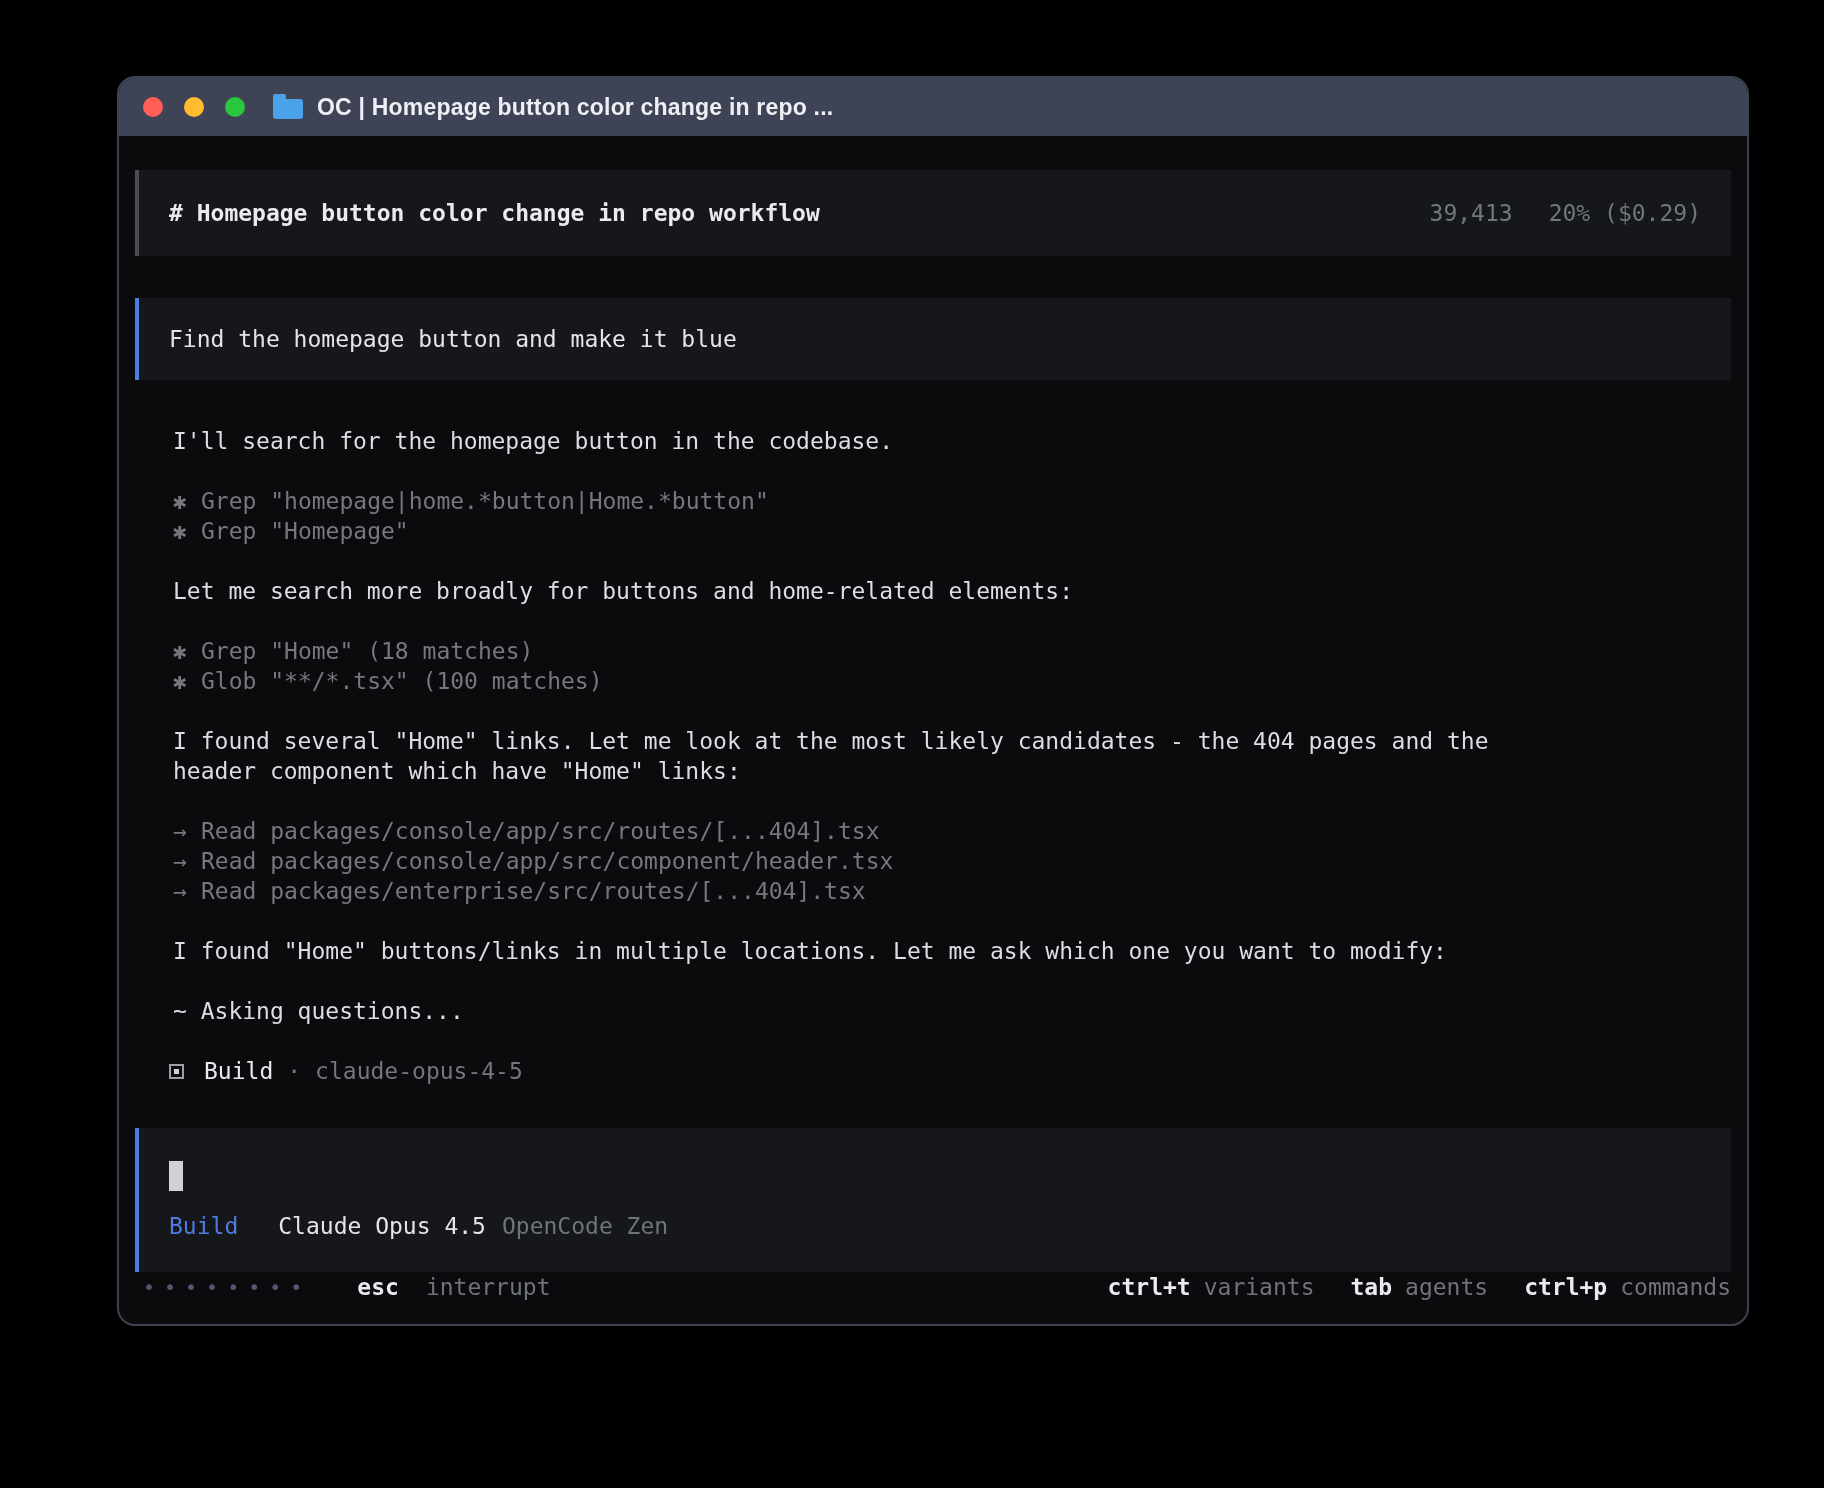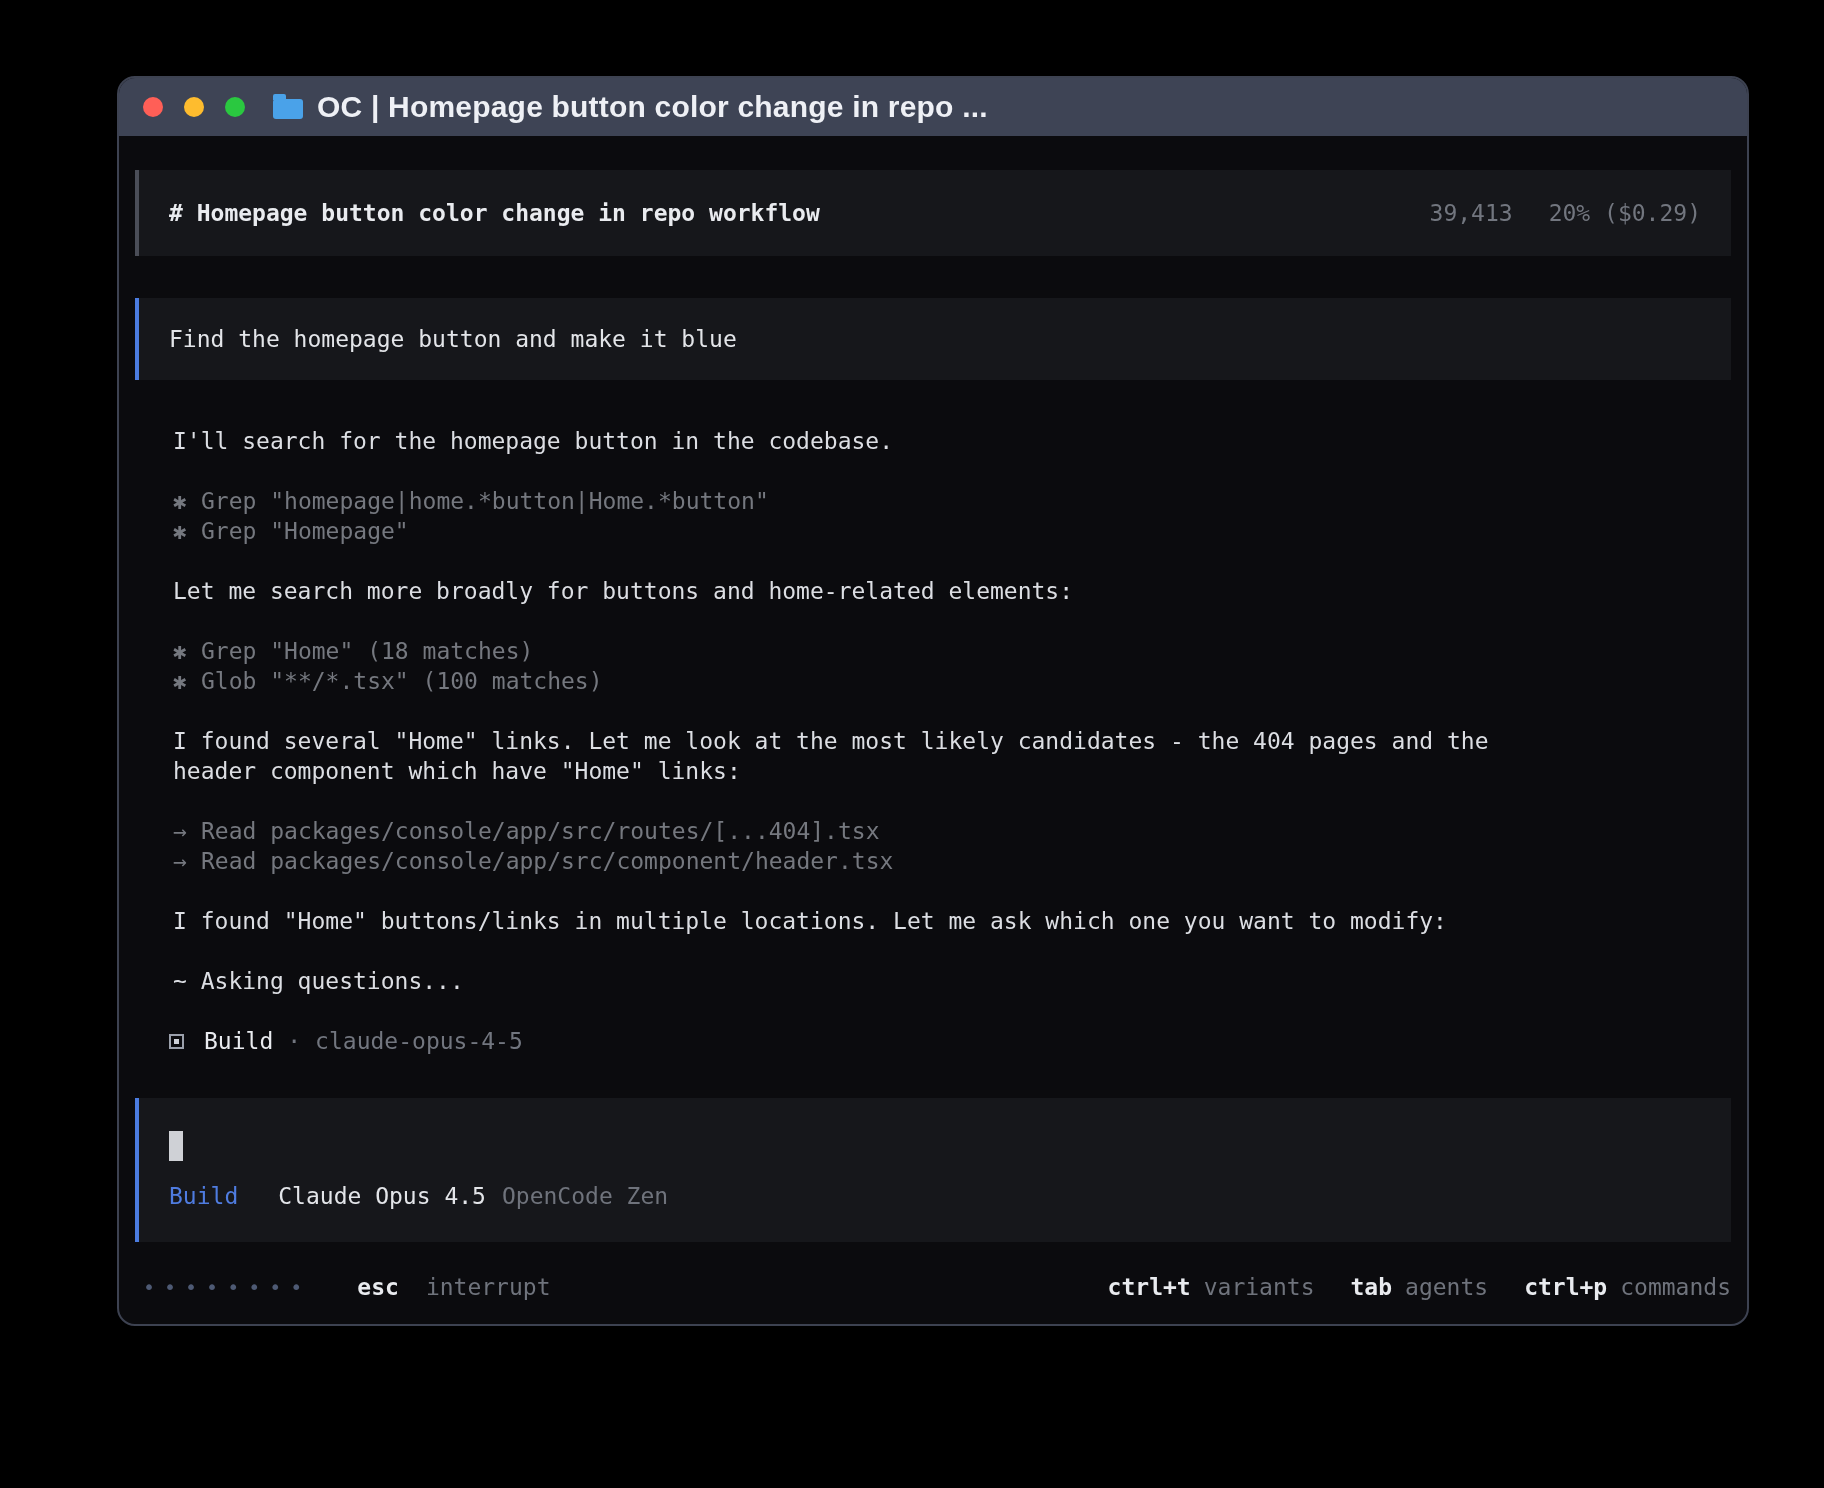--- a/index.html
+++ b/index.html
@@ -25,21 +25,21 @@
   .folder {
     position:relative; display:inline-block; width:30px; height:20px;
     background:#4aa2e9; border-radius:3px; margin-right:14px; margin-top:4px;
   }
   .folder::before {
     content:""; position:absolute; top:-5px; left:0; width:13px; height:6px;
     background:#4aa2e9; border-radius:2px 2px 0 0;
   }
   .wtitle {
     color:#eef0f5; font-family:"Liberation Sans","DejaVu Sans",sans-serif;
-    font-weight:700; font-size:30px; letter-spacing:0.2px;
+    font-weight:700; font-size:23px; letter-spacing:0.2px;
     white-space:nowrap; overflow:hidden; text-overflow:ellipsis;
   }
 
   
   .content {
     height:1190px; padding:34px 16px 26px; display:flex; flex-direction:column;
     font-size:23px; color:#d6d8dd;
   }
   .panel {
     background:#16171b; border-left:4px solid #4a4d57;
@@ -150,20 +150,21 @@
         <div class="line dim"><span class="bullet">✱</span><span>Glob "**/*.tsx" (100 matches)</span></div>
       </div>
 
       <div class="group">
         <div class="line wrapcap">I found several "Home" links. Let me look at the most likely candidates - the 404 pages and the header component which have "Home" links:</div>
       </div>
 
       <div class="group">
         <div class="line dim"><span class="bullet">→</span><span>Read packages/console/app/src/routes/[...404].tsx</span></div>
         <div class="line dim"><span class="bullet">→</span><span>Read packages/console/app/src/component/header.tsx</span></div>
+        <div class="line dim"><span class="bullet">→</span><span>Read packages/enterprise/src/routes/[...404].tsx</span></div>
       </div>
 
       <div class="group">
         <div class="line">I found "Home" buttons/links in multiple locations. Let me ask which one you want to modify:</div>
       </div>
 
       <div class="group">
         <div class="line">~ Asking questions...</div>
       </div>
 

